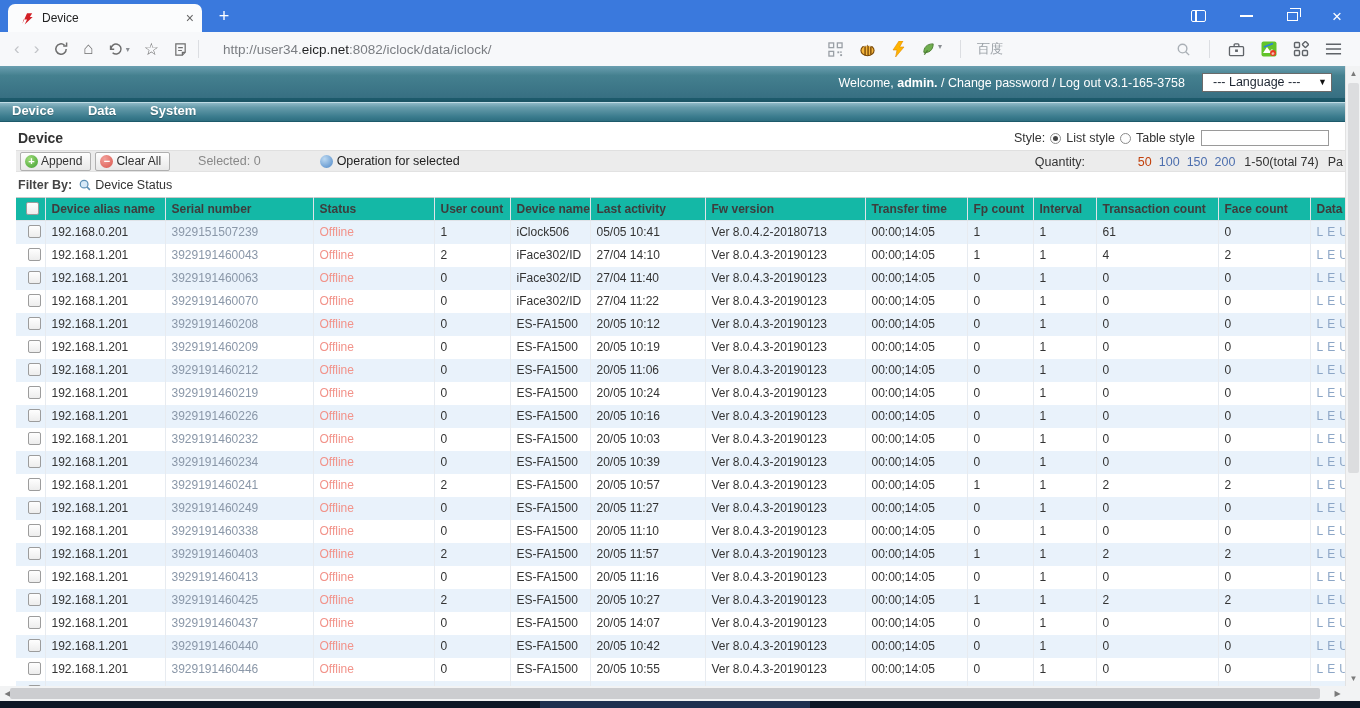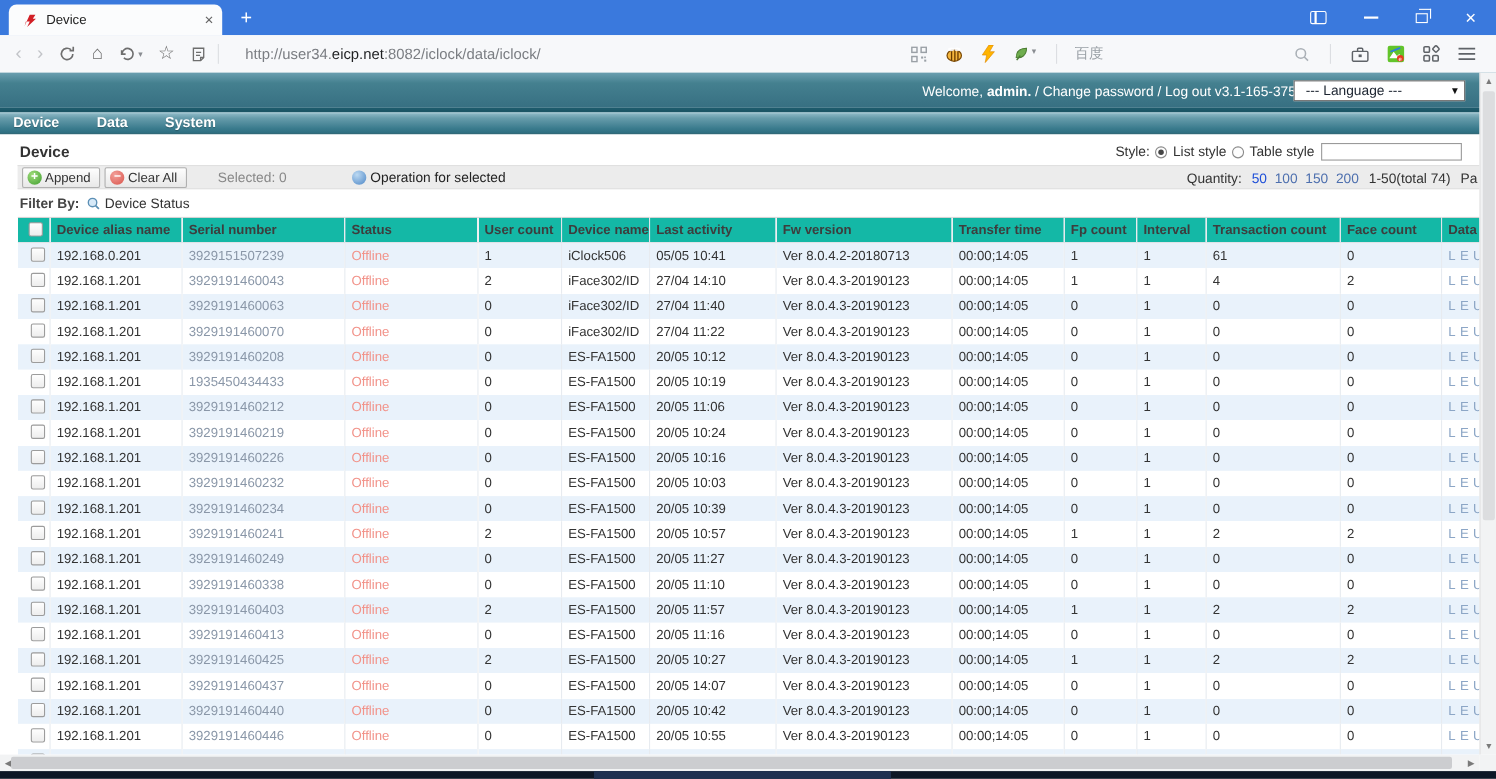--- a/index.html
+++ b/index.html
@@ -35,21 +35,21 @@
 
   
   #siteheader { position:absolute; top:66px; left:0; width:1360px; height:34px;
     background:linear-gradient(180deg,#6b9fb0 0%,#437f91 28%,#38ununk 0) ,#3c7b8d;
     background:linear-gradient(180deg,#6b9fb0 0%,#44808f 30%,#376f82 100%);
     border-bottom:2px solid #1d5a6b; }
   #sitetitle { position:absolute; left:8px; top:7px; font-size:17px; color:#e5efa3; letter-spacing:.2px; }
   #userline { position:absolute; right:175px; top:10px; font-size:12.5px; color:#fff; white-space:nowrap; }
   #userline b { font-weight:bold; }
   #userline a { color:#fff; text-decoration:none; }
-  #langsel { position:absolute; right:28px; top:7px; width:156px; height:19px; background:#fff;
+  #langsel { position:absolute; right:28px; top:7px; width:130px; height:19px; background:#fff;
     border:1px solid #6a6a6a; font-size:12.5px; color:#1c2430; display:flex; align-items:center; justify-content:space-between; padding:0 4px 1px 10px; }
   #langsel .arrow { font-size:9px; color:#111; }
 
   #menubar { position:absolute; top:100px; left:0; width:1360px; height:22px;
     background:linear-gradient(180deg,#a9ccd8 0%,#679cab 35%,#3a7b8d 80%,#2e6e80 100%);
     box-shadow:inset 0 2px 0 #1c5565, inset 0 3px 0 #bfdbe4; border-bottom:1px solid #1d5a6b;
     display:flex; align-items:center; }
   #menubar .mitem { color:#fff; font-size:13px; font-weight:bold; margin-left:12px; margin-right:22px; text-shadow:0 1px 1px rgba(0,0,0,.25); }
 
   
@@ -64,21 +64,21 @@
     border-top:1px solid #e0e0e0; border-bottom:1px solid #e2e2e2; display:flex; align-items:center; }
   .btn { display:inline-flex; align-items:center; gap:3px; height:19px; padding:0 8px 0 4px; margin-left:4px;
     background:linear-gradient(#fefefe,#e8e8e8); border:1px solid #b0b0b0; border-radius:2px; font-size:12px; color:#333; }
   .ico-circle { width:13px; height:13px; border-radius:50%; color:#fff; font-size:11px; line-height:12px; text-align:center; font-weight:bold; }
   .ico-add { background:radial-gradient(circle at 35% 30%,#9fdc7a,#3f9e2f); }
   .ico-del { background:radial-gradient(circle at 35% 30%,#f3a09a,#d9534a); }
   .ico-op  { background:radial-gradient(circle at 35% 30%,#bcd9f2,#4c86c6); }
   #selectedtxt { margin-left:28px; font-size:12.5px; color:#888; }
   #operation { display:inline-flex; align-items:center; gap:4px; margin-left:59px; font-size:12.5px; color:#222; }
   #pager { position:absolute; right:2px; top:0; height:22px; display:flex; align-items:center; gap:9px; font-size:12.5px; color:#333; white-space:nowrap; }
-  #pager .qsel { color:#1d4ed8; }
+  #pager .qsel { color:#c2410c;margin-left:44px; }
   #pager a { color:#4d6fae; text-decoration:none; }
   #pager .qgrp { display:flex; gap:7px; }
 
   #filterrow { position:absolute; top:174px; left:18px; height:22px; display:flex; align-items:center; font-size:12.5px; color:#333; }
   #filterrow .flabel { font-weight:bold; color:#444; }
   #filterrow .fstatus { margin-left:6px; display:inline-flex; align-items:center; gap:3px; }
 
   
   #tablewrap { position:absolute; top:197px; left:16px; width:1329px; height:489px; overflow:hidden; }
   table.dev { border-collapse:collapse; table-layout:fixed; width:1340px; font-size:12px; }
@@ -419,21 +419,21 @@
     <td>00:00;14:05</td>
     <td>0</td>
     <td>1</td>
     <td>0</td>
     <td>0</td>
     <td class="links"><a>L</a><a>E</a><a>U</a></td>
   </tr>
         <tr>
     <td><span class="cb"></span></td>
     <td>192.168.1.201</td>
-    <td class="serial">1935450434433</td>
+    <td class="serial">3929191460209</td>
     <td class="status">Offline</td>
     <td>0</td>
     <td>ES-FA1500</td>
     <td>20/05 10:19</td>
     <td>Ver 8.0.4.3-20190123</td>
     <td>00:00;14:05</td>
     <td>0</td>
     <td>1</td>
     <td>0</td>
     <td>0</td>

